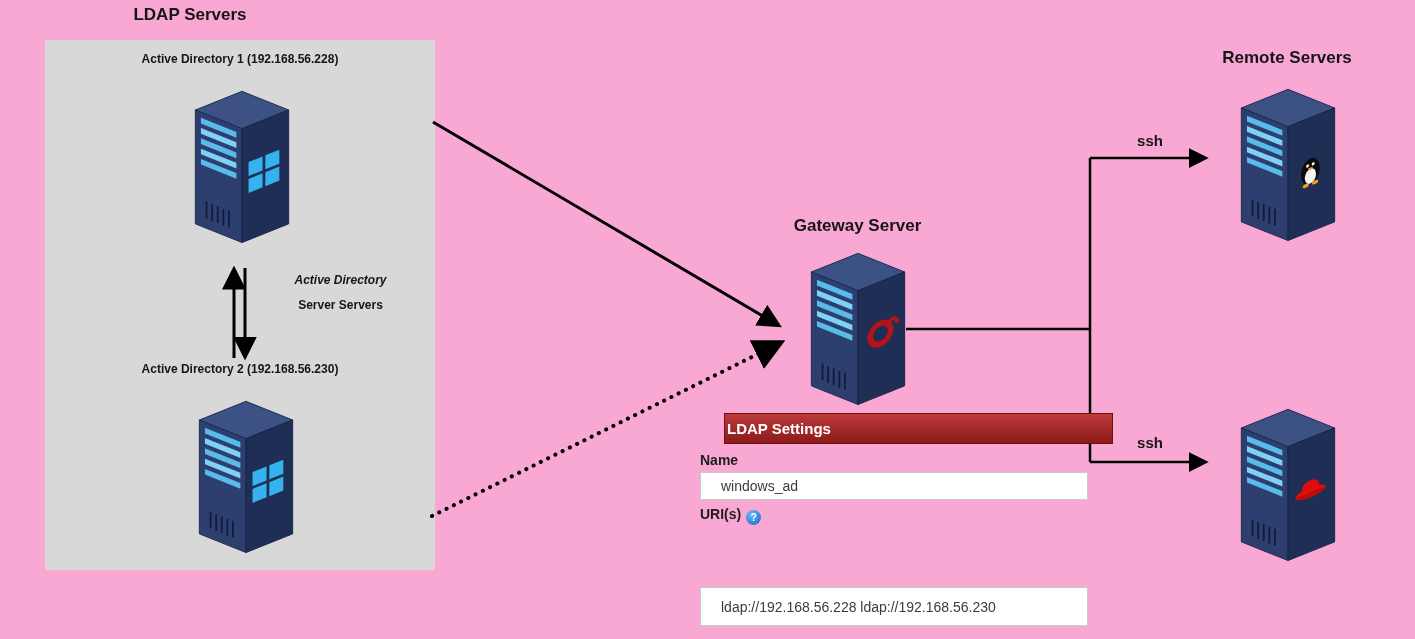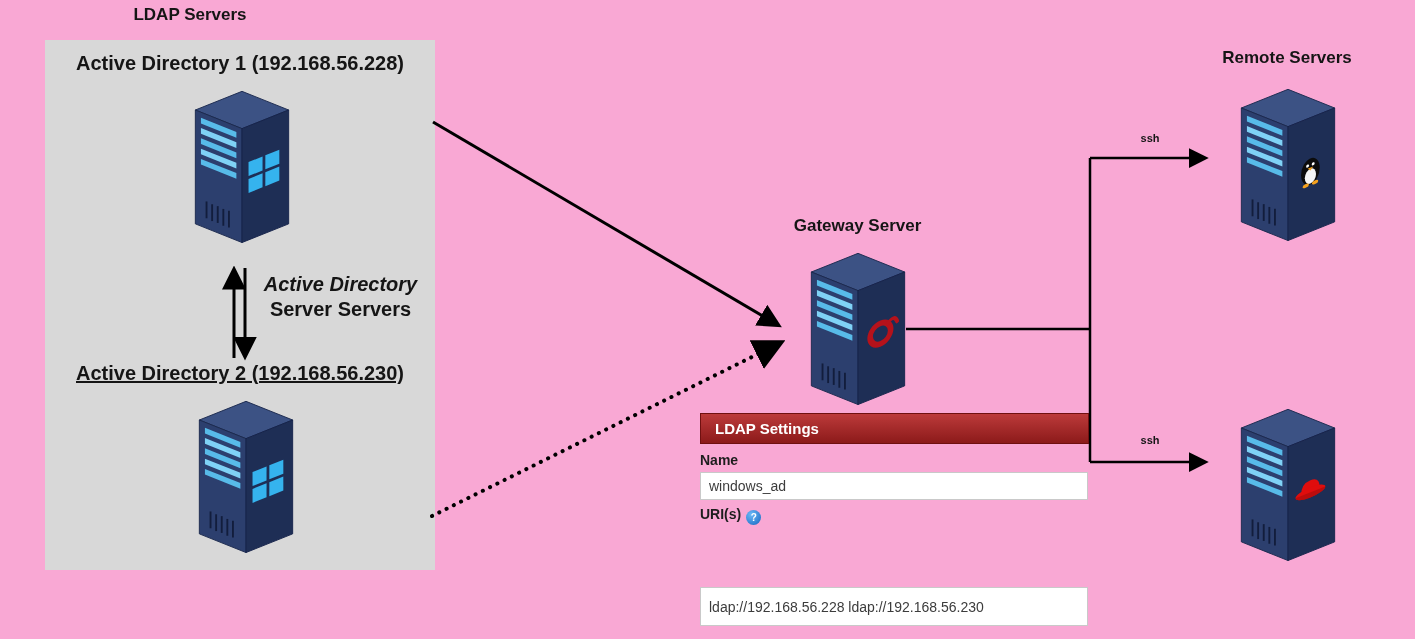--- a/index.html
+++ b/index.html
@@ -1,42 +1,42 @@
 <!DOCTYPE html>
 <html><head>
 <meta charset="utf-8">
 <style>
   * { margin:0; padding:0; box-sizing:border-box; }
   html,body { background:#ffffff; }
   body { font-family:"Liberation Sans", sans-serif; color:#111; }
   .canvas { position:relative; width:1415px; height:639px; background:#f9a8d4; overflow:hidden; }
   .dlabel { position:absolute; font-weight:bold; color:#151515; text-align:center; }
   .t17 { font-size:17px; }
-  .t16 { font-size:20px; }
-  .t15 { font-size:11px; }
+  .t16 { font-size:12px; }
+  .t15 { font-size:15px; }
 
   .group-box { position:absolute; left:45px; top:40px; width:390px; height:530px; background:#d8d8d8; }
 
   .server { position:absolute; width:112px; height:168px; }
   .arrows { position:absolute; left:0; top:0; pointer-events:none; }
 
   
   .panel-header {
-    position:absolute; left:700px; top:413px; width:389px; height:31px;
+    position:absolute; left:724px; top:413px; width:389px; height:31px;
     background:linear-gradient(#bc3a3a, #8c1a1a);
     border:1px solid #701010;
     color:#fff; font-weight:bold; font-size:15px;
-    line-height:29px; padding-left:14px;
+    line-height:29px; padding-left:2px;
   }
   .field-label { position:absolute; font-size:14px; font-weight:bold; color:#1d1d1d;text-align:center; }
   .text-input {
     position:absolute; left:700px; width:388px; height:28px;
     border:1px solid #c9c9c9; background:#fff;
     font-family:"Liberation Sans", sans-serif;
-    font-size:14px; color:#3c3c3c; padding:0 8px;
+    font-size:14px; color:#3c3c3c; padding:0 20px;
   }
   .help-icon {
     display:inline-block; width:15px; height:15px; margin-left:5px;
     background:radial-gradient(circle at 35% 30%, #6cb9f7, #1565c0);
     border-radius:50%; color:#fff; font-size:10px; font-weight:bold;
     text-align:center; line-height:15px; vertical-align:-2px; cursor:pointer;
   }
   .uri-row { position:absolute; left:700px; top:506px; font-size:14px; font-weight:bold; color:#1d1d1d; }
 </style>
 </head>
@@ -83,21 +83,21 @@
     <line x1="1090" y1="158" x2="1090" y2="462" stroke="#000" stroke-width="2.5"></line>
     <line x1="1090" y1="158" x2="1205" y2="158" stroke="#000" stroke-width="2.5" marker-end="url(#arrowhead)"></line>
     <line x1="1090" y1="462" x2="1205" y2="462" stroke="#000" stroke-width="2.5" marker-end="url(#arrowhead)"></line>
 
     <line x1="234" y1="358" x2="234" y2="270" stroke="#000" stroke-width="3" marker-end="url(#arrowhead)"></line>
     <line x1="245" y1="268" x2="245" y2="356" stroke="#000" stroke-width="3" marker-end="url(#arrowhead)"></line>
   </svg>
 
   <div class="dlabel t17" style="left:45px; top:5px; width:290px;">LDAP Servers</div>
   <div class="dlabel t16" style="left:50px; top:52px; width:380px;">Active Directory 1 (192.168.56.228)</div>
-  <div class="dlabel t16" style="left:50px; top:362px; width:380px;text-decoration:underline;">Active Directory 2 (192.168.56.230)</div>
+  <div class="dlabel t16" style="left:50px; top:362px; width:380px;">Active Directory 2 (192.168.56.230)</div>
 
   <div class="dlabel t16" style="left:253px; top:273px; width:175px;font-style:italic;">Active Directory</div>
   <div class="dlabel t16" style="left:253px; top:298px; width:175px;">Server Servers</div>
 
   <div class="dlabel t17" style="left:775px; top:216px; width:165px;">Gateway Server</div>
   <div class="dlabel t17" style="left:1197px; top:48px; width:180px;">Remote Servers</div>
 
   <div class="dlabel t15" style="left:1115px; top:132px; width:70px;">ssh</div>
   <div class="dlabel t15" style="left:1115px; top:434px; width:70px;">ssh</div>
 

